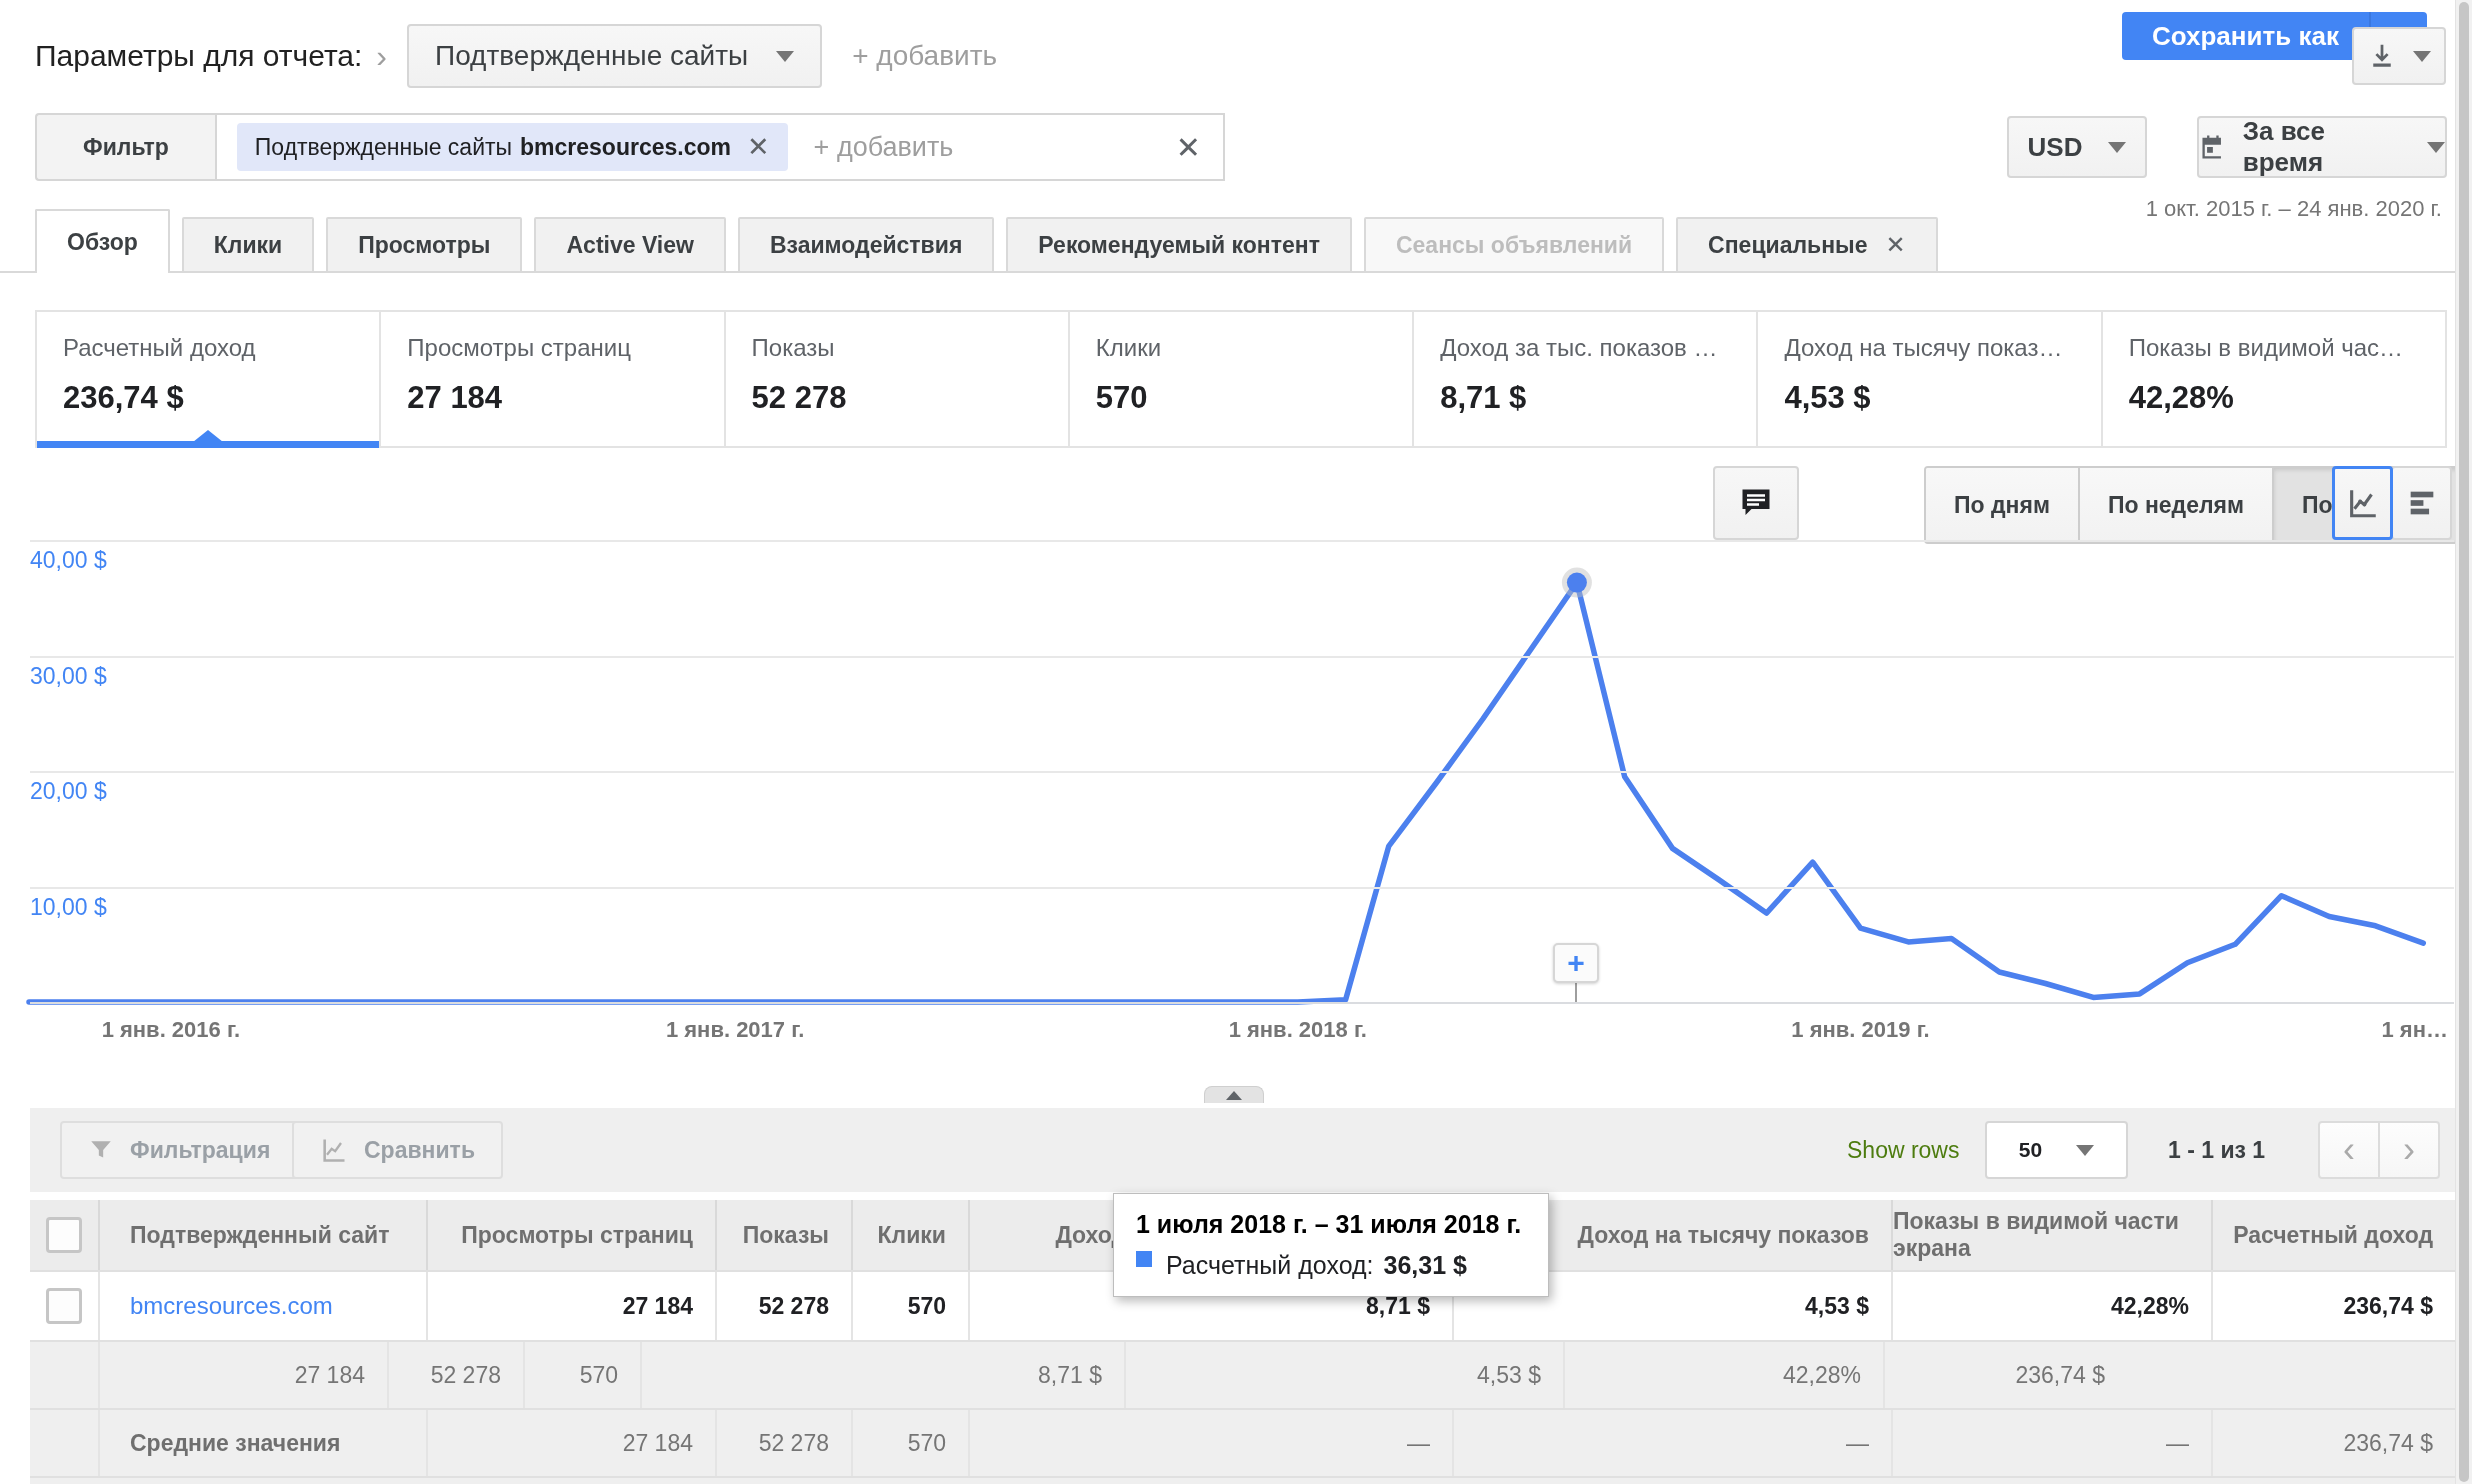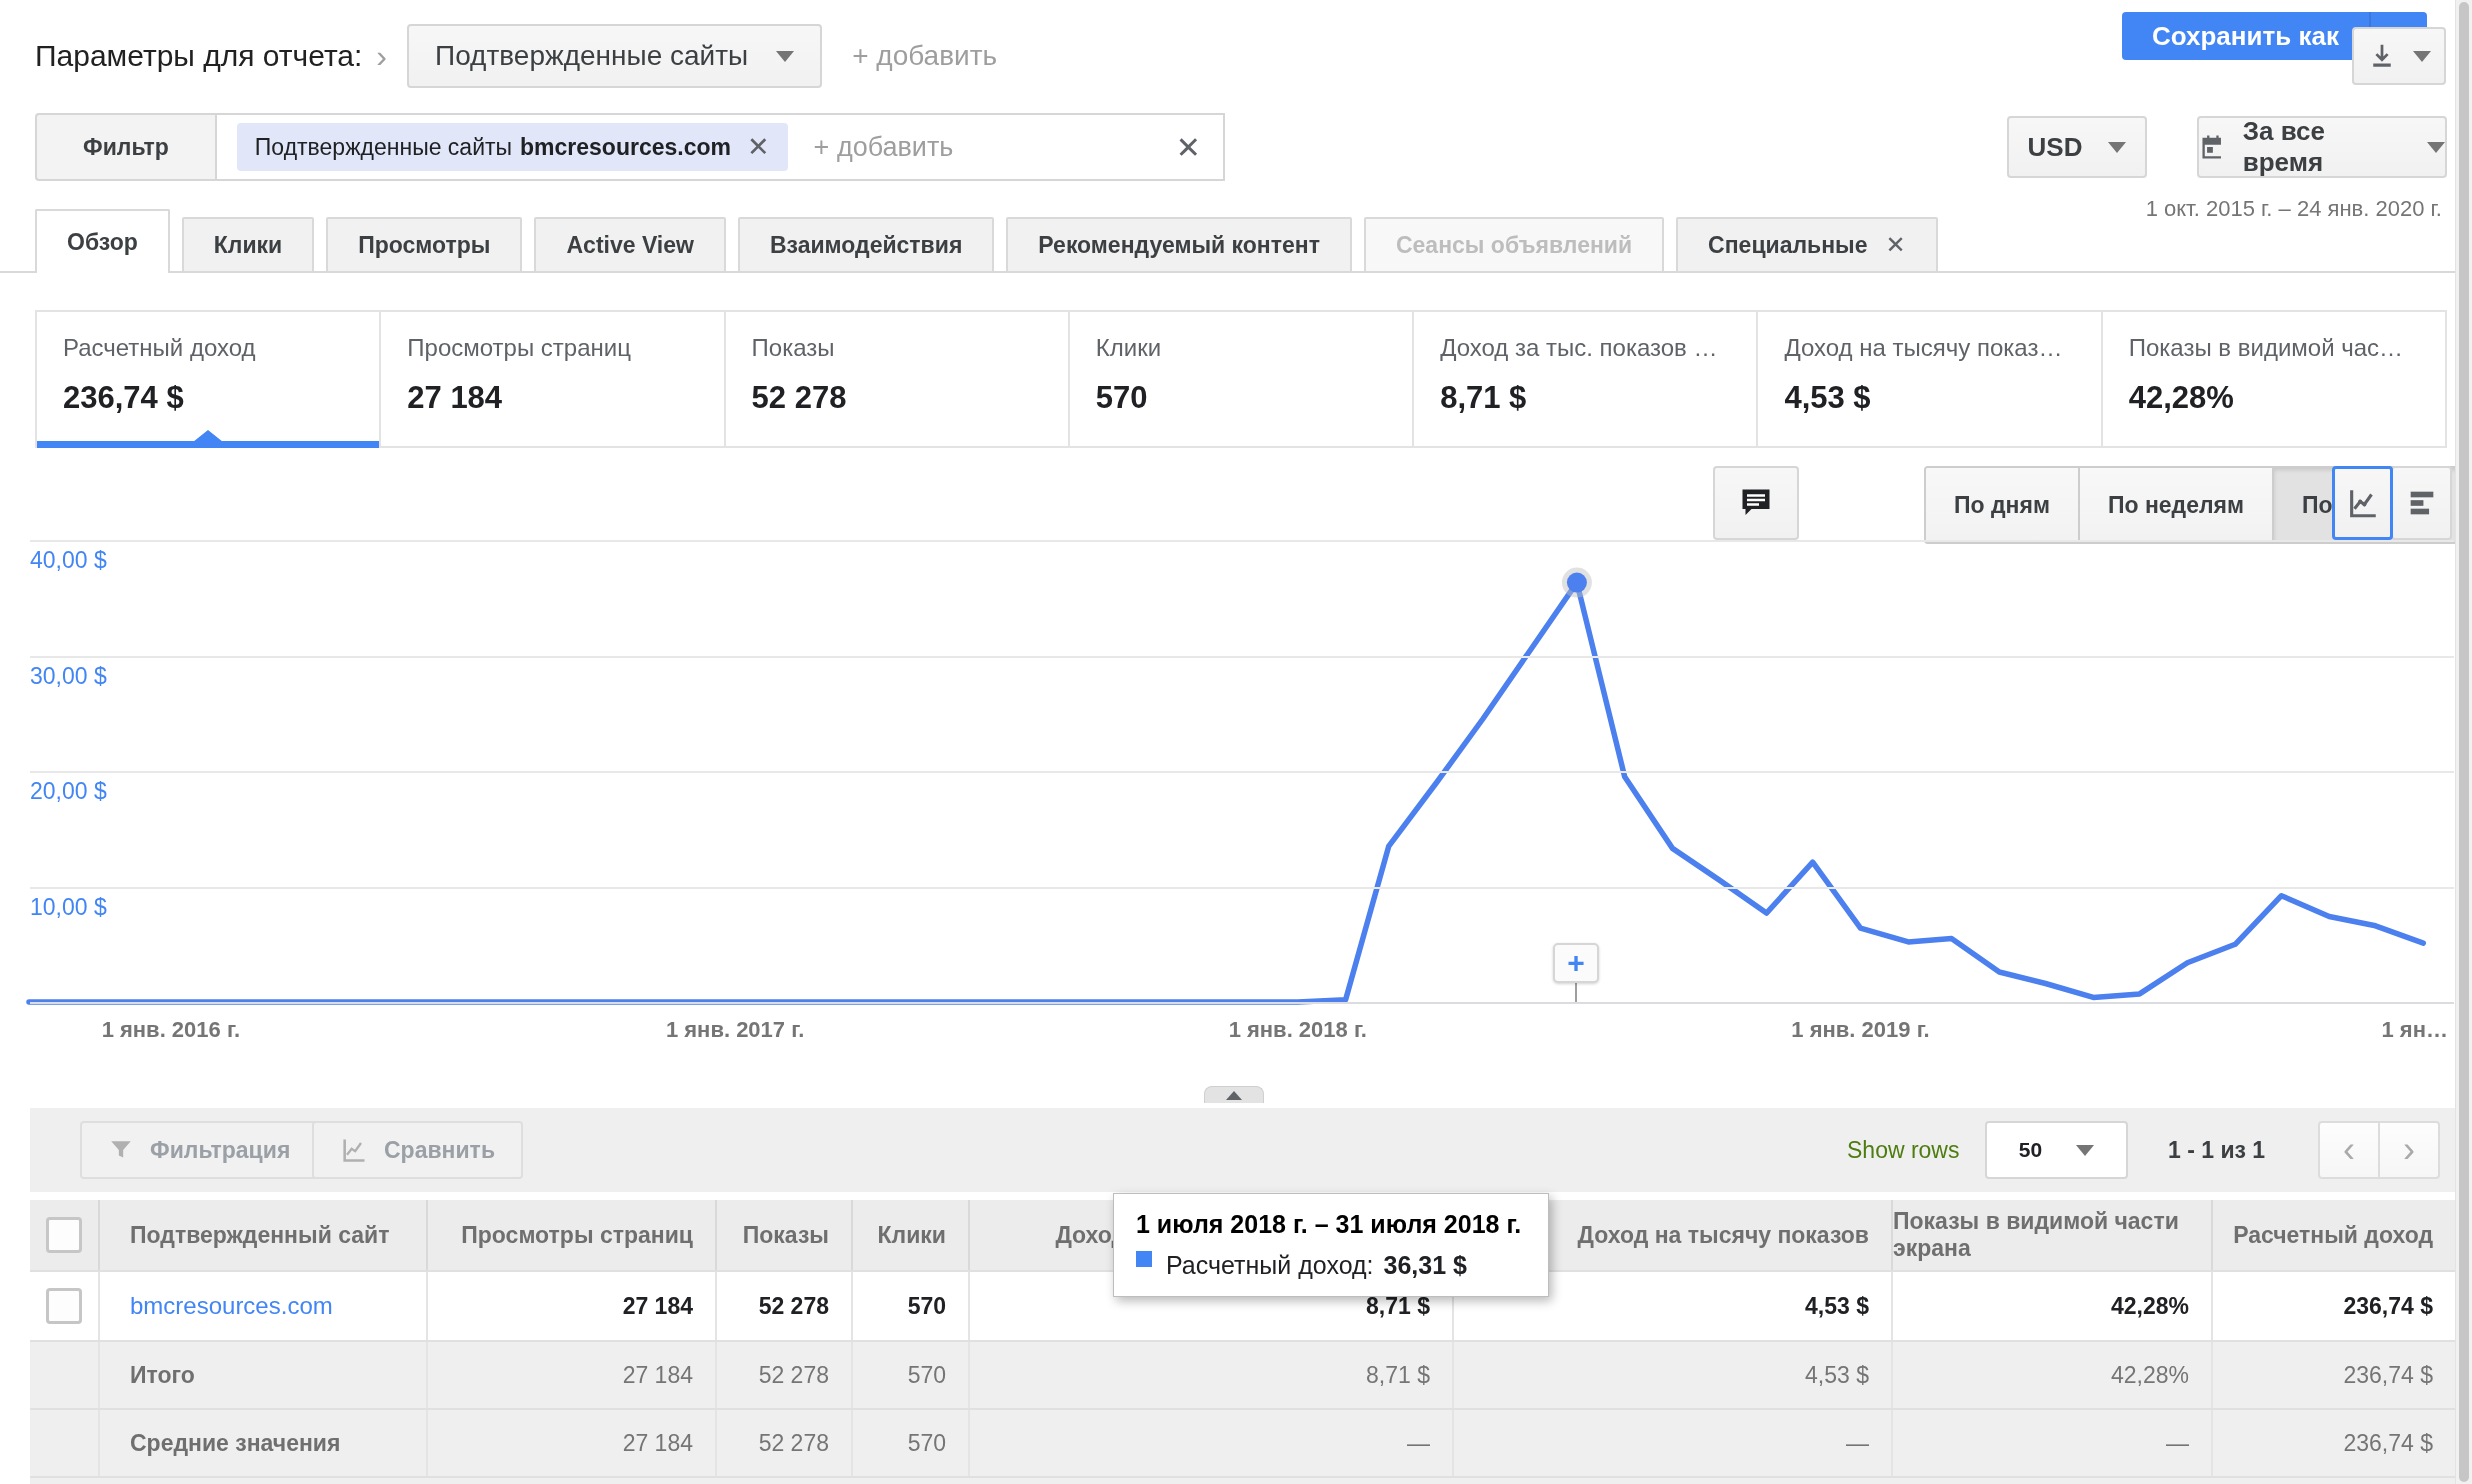--- a/index.html
+++ b/index.html
@@ -91,21 +91,21 @@
   .plus-stem{position:absolute;left:1575px;top:983px;width:2px;height:19px;background:#9e9e9e;}
   .collapse-btn{position:absolute;left:1204px;top:1086px;width:58px;height:16px;background:#e3e3e3;
                 border:1px solid #cfcfcf;border-bottom:none;border-radius:8px 8px 0 0;display:flex;
                 align-items:center;justify-content:center;cursor:pointer;}
   .collapse-arrow{width:0;height:0;border-left:8px solid transparent;border-right:8px solid transparent;
                   border-bottom:9px solid #5f6368;}
   
   .table-wrap{position:absolute;left:30px;top:1108px;width:2425px;height:376px;background:#efefef;}
   .tb-btn{position:absolute;top:13px;height:58px;border:2px solid #dedede;border-radius:4px;
           color:#9aa0a6;font-weight:700;font-size:23px;display:flex;align-items:center;gap:16px;
-          padding:0 26px;background:#f1f1f1;box-sizing:border-box;cursor:default;margin-left:20px;}
+          padding:0 26px;background:#f1f1f1;box-sizing:border-box;cursor:default;}
   .show-rows{position:absolute;left:1817px;top:0;height:84px;display:flex;align-items:center;
              font-size:23px;color:#4d7c0f;}
   .rows-select{position:absolute;left:1955px;top:13px;width:143px;height:58px;background:#fff;
                border:2px solid #d6d6d6;border-radius:4px;display:flex;align-items:center;
                justify-content:center;gap:34px;font-weight:700;font-size:21px;color:#202124;
                box-sizing:border-box;cursor:pointer;}
   .page-range{position:absolute;left:2138px;top:0;height:84px;display:flex;align-items:center;
               font-weight:700;font-size:23px;color:#3c4043;}
   .pager{position:absolute;left:2288px;top:13px;display:flex;}
   .pg-btn{width:62px;height:58px;background:linear-gradient(#fdfdfd,#f6f6f6);border:2px solid #dcdcdc;
@@ -391,21 +391,20 @@
           <div class="tcell c" style="width: 289px;">27 184</div>
           <div class="tcell c" style="width: 136px;">52 278</div>
           <div class="tcell c" style="width: 117px;">570</div>
           <div class="tcell c" style="width: 484px;">8,71 $</div>
           <div class="tcell c" style="width: 439px;">4,53 $</div>
           <div class="tcell c" style="width: 320px;">42,28%</div>
           <div class="tcell c" style="width: 242px;">236,74 $</div>
         </div>
         <div class="trow gray">
           <div class="tcell c0" style="width: 70px;"></div>
-          <div class="tcell c1" style="width: 328px;">Итого</div>
           <div class="tcell c" style="width: 289px;">27 184</div>
           <div class="tcell c" style="width: 136px;">52 278</div>
           <div class="tcell c" style="width: 117px;">570</div>
           <div class="tcell c" style="width: 484px;">8,71 $</div>
           <div class="tcell c" style="width: 439px;">4,53 $</div>
           <div class="tcell c" style="width: 320px;">42,28%</div>
           <div class="tcell c" style="width: 242px;">236,74 $</div>
         </div>
         <div class="trow gray">
           <div class="tcell c0" style="width: 70px;"></div>

